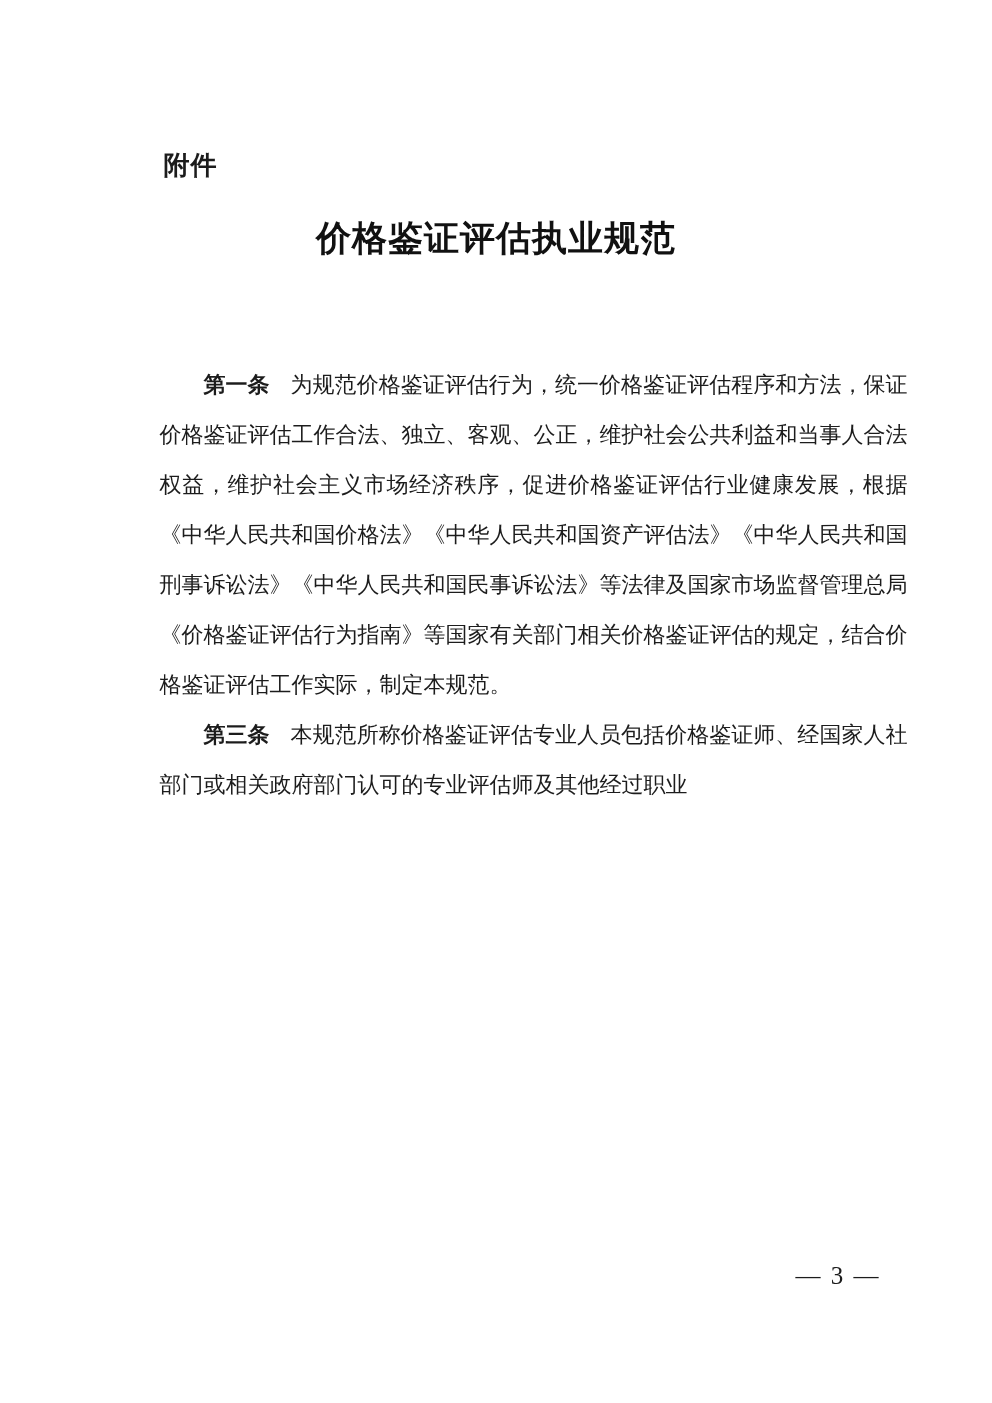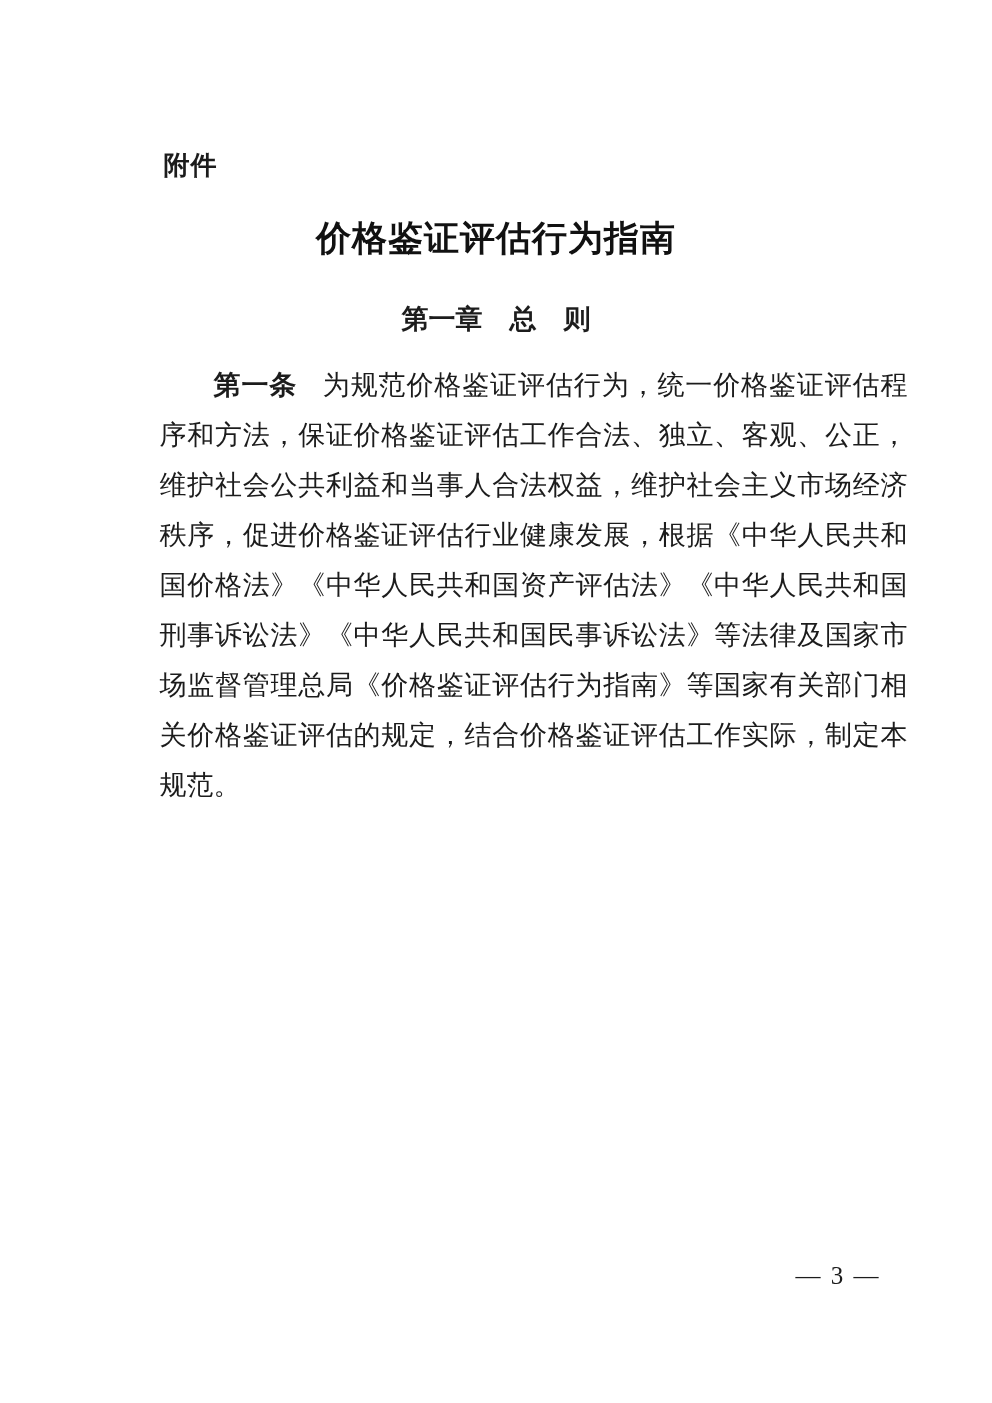--- a/index.html
+++ b/index.html
@@ -51,21 +51,21 @@
     font-size: 27px;
     color: #1c1c1c;
     margin: 0;
   }
   .body-text {
     position: absolute;
     left: 122px;
     top: 360px;
     width: 748px;
     font-family: "Liberation Serif", "DejaVu Serif", serif;
-    font-size: 27px;
+    font-size: 22px;
     line-height: 50px;
     text-align: justify;
     color: #1c1c1c;
   }
   .para {
     margin: 0;
     text-indent: 2em;
   }
   .lead {
     font-family: "Liberation Sans", "DejaVu Sans", sans-serif;
@@ -87,28 +87,28 @@
     white-space: nowrap;
   }
 </style>
 </head>
 <body>
 
 <div class="page">
 
   <div class="attachment">附件</div>
 
-  <h1 class="doc-title">价格鉴证评估行为指南</h1>
+  <h1 class="doc-title">价格鉴证评估执业规范</h1>
 
-  <h2 class="chapter">第一章　总　则</h2>
 
   <div class="body-text">
 
     <p class="para"><span class="lead">第一条</span><span>为规范价格鉴证评估行为，统一价格鉴证评估程序和方法，保证价格鉴证评估工作合法、独立、客观、公正，维护社会公共利益和当事人合法权益，维护社会主义市场经济秩序，促进价格鉴证评估行业健康发展，根据《中华人民共和国价格法》《中华人民共和国资产评估法》《中华人民共和国刑事诉讼法》《中华人民共和国民事诉讼法》等法律及国家市场监督管理总局《价格鉴证评估行为指南》等国家有关部门相关价格鉴证评估的规定，结合价格鉴证评估工作实际，制定本规范。</span></p>
 
 
 
+    <p class="para"><span class="lead">第三条</span><span>本规范所称价格鉴证评估专业人员包括价格鉴证师、经国家人社部门或相关政府部门认可的专业评估师及其他经过职业</span></p>
 
   </div>
 
   <div class="page-number">— 3 —</div>
 
 </div>
 
 </body></html>

